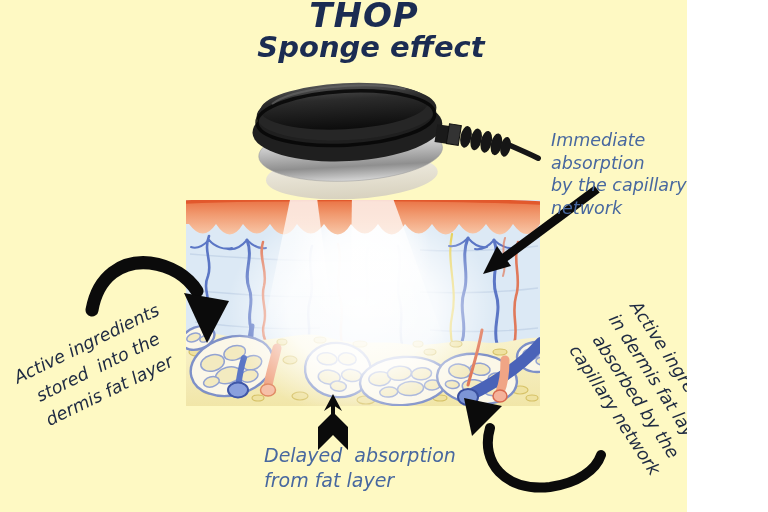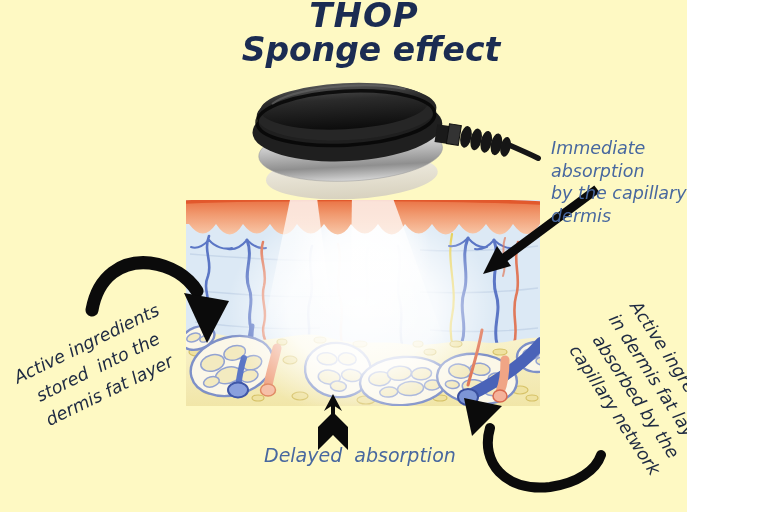--- a/index.html
+++ b/index.html
@@ -8,24 +8,24 @@
     font-family:"DejaVu Sans","Liberation Sans",sans-serif;font-style:italic;
   }
   .stage svg{position:absolute;left:0;top:0;z-index:1;}
   .txt{position:absolute;z-index:2;}
   .title{
     left:204px;top:-5px;width:320px;text-align:center;
     font-weight:bold;font-size:34px;letter-spacing:1px;color:var(--title-navy);
   }
   .subtitle{
     left:211px;top:30px;width:320px;text-align:center;
-    font-weight:bold;font-size:33px;color:var(--title-navy);
+    font-weight:bold;font-size:29px;color:var(--title-navy);
   }
   .ann span{display:block;white-space:pre-wrap;}
-  #ann-immediate{left:551px;top:137px;font-size:17.5px;line-height:22.5px;color:var(--label-blue);}
+  #ann-immediate{left:551px;top:129px;font-size:17.5px;line-height:22.5px;color:var(--label-blue);}
   #ann-delayed{left:248px;top:443px;font-size:19px;line-height:25px;color:var(--label-blue);margin-left:16px;}
   #ann-stored{
     left:-8px;top:328px;width:212px;text-align:center;
     font-size:17.5px;line-height:26px;color:var(--label-dark);
     transform:rotate(-26deg);
   }
   #ann-absorbed{
     left:540px;top:340px;width:212px;text-align:center;
     font-size:17.5px;line-height:25px;color:var(--label-dark);
     transform:rotate(57deg);
@@ -263,31 +263,32 @@
         <polygon class="arrow" points="464,398 502,406 472,436"></polygon>
       </g>
     </g>
   </svg>
 
   <div class="txt title">THOP</div>
   <div class="txt subtitle">Sponge effect</div>
 
   <div class="txt ann" id="ann-immediate">
     <span>Immediate absorption</span>
-    <span>by the capillary  dermis</span>
+    <span>by the capillary  network</span>
   </div>
 
   <div class="txt ann" id="ann-stored">
     <span>Active ingredients</span>
     <span>stored  into the</span>
     <span>dermis fat layer</span>
   </div>
 
   <div class="txt ann" id="ann-delayed">
     <span>Delayed  absorption</span>
+    <span>from fat layer</span>
   </div>
 
   <div class="txt ann" id="ann-absorbed">
     <span>Active ingredients</span>
     <span>in dermis fat layer</span>
     <span>absorbed by the</span>
     <span>capillary network</span>
   </div>
 
 </div>

